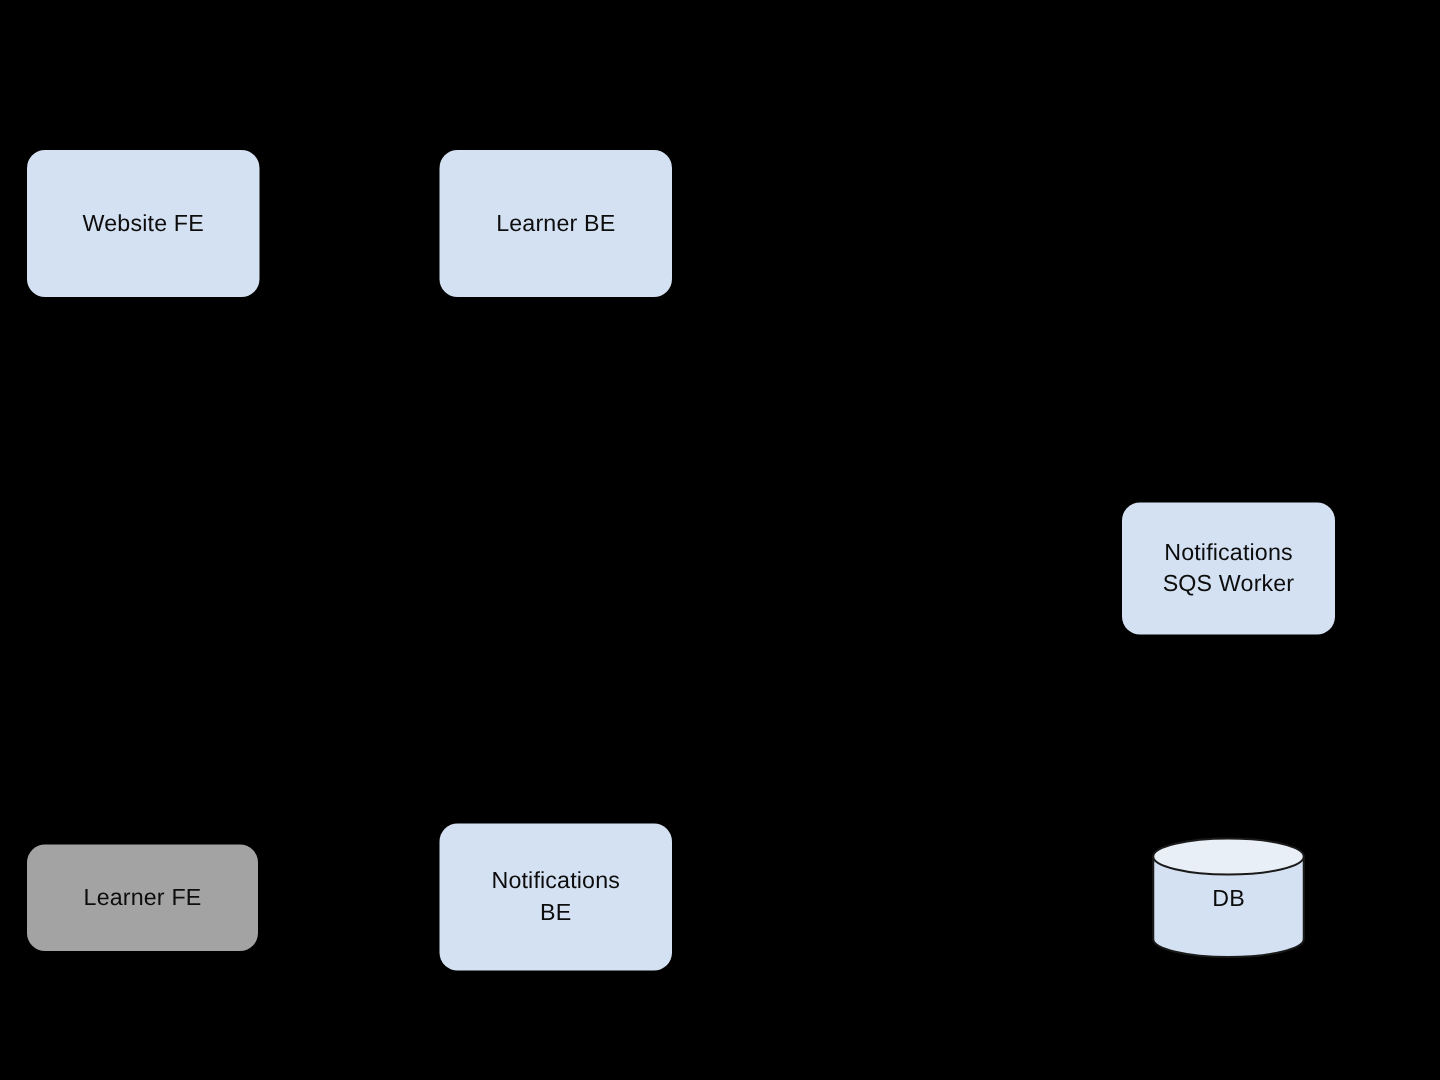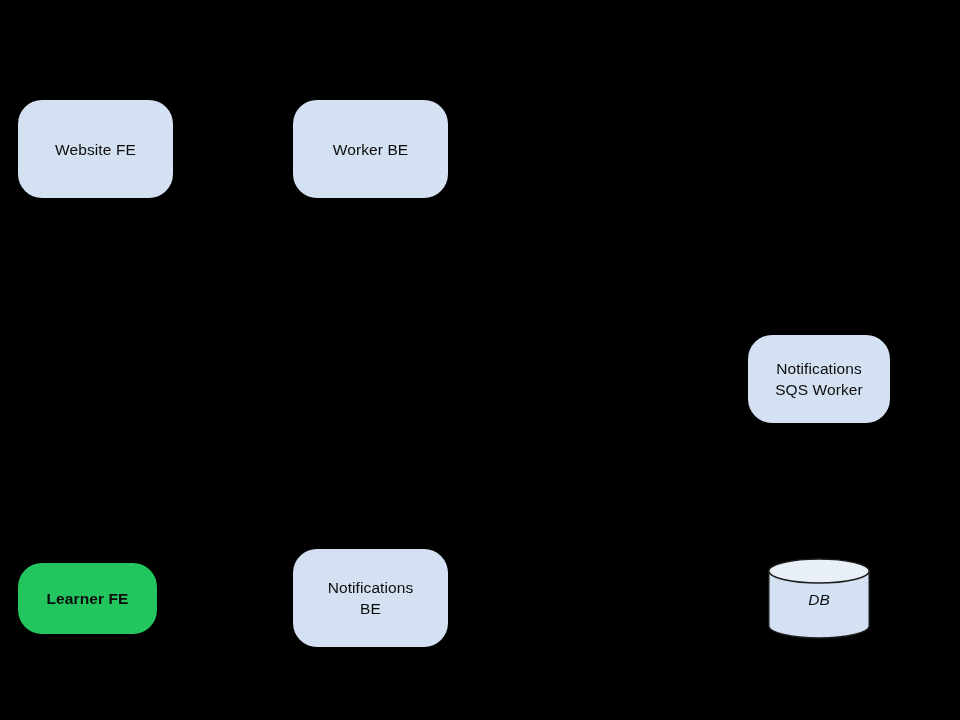--- a/index.html
+++ b/index.html
@@ -19,21 +19,21 @@
   .node {
     position: absolute;
     box-sizing: border-box;
     display: flex;
     align-items: center;
     justify-content: center;
     text-align: center;
   }
   .node-box {
     background: #d4e1f2;
-    border-radius: 24px;
+    border-radius: 12px;
   }
   .node-label {
     color: #0d0d0d;
     font-size: 15.5px;
     line-height: 21px;
     letter-spacing: 0.1px;
     white-space: pre-line;
     user-select: none;
   }
   .cyl {
@@ -59,33 +59,33 @@
   }
 </style>
 </head>
 <body>
 
 <div id="canvas" style="background: rgb(0, 0, 0);">
     <div class="node node-box" style="left: 18px; top: 100px; width: 155px; height: 98px; background: rgb(212, 225, 242);">
       <span class="node-label" style="color: rgb(13, 13, 13);">Website FE</span>
     </div>
     <div class="node node-box" style="left: 293px; top: 100px; width: 155px; height: 98px; background: rgb(212, 225, 242);">
-      <span class="node-label" style="color: rgb(13, 13, 13);">Worker BE</span>
+      <span class="node-label" style="color: rgb(13, 13, 13);">Learner BE</span>
     </div>
     <div class="node node-box" style="left: 748px; top: 335px; width: 142px; height: 88px; background: rgb(212, 225, 242);">
       <span class="node-label" style="color: rgb(13, 13, 13);">Notifications
 SQS Worker</span>
     </div>
-    <div class="node node-box" style="left: 18px; top: 563px; width: 139px; height: 71px; background: #22c55e; font-weight: bold;">
+    <div class="node node-box" style="left: 18px; top: 563px; width: 154px; height: 71px; background: #a3a3a3;">
       <span class="node-label" style="color: rgb(13, 13, 13);">Learner FE</span>
     </div>
     <div class="node node-box" style="left: 293px; top: 549px; width: 155px; height: 98px; background: rgb(212, 225, 242);">
       <span class="node-label" style="color: rgb(13, 13, 13);">Notifications
 BE</span>
     </div>
-    <div class="cyl" style="left: 768px; top: 559px; width: 102px; height: 79px; font-style: italic;">
+    <div class="cyl" style="left: 768px; top: 559px; width: 102px; height: 79px;">
       <svg viewBox="0 0 102 79" preserveAspectRatio="none">
         <path d="M 0.8,12 L 0.8,67 A 50.2,12 0 0 0 101.2,67 L 101.2,12 Z" fill="#d4e1f2" stroke="#1a1a1a" stroke-width="1.4"></path>
         <ellipse cx="51" cy="12" rx="50.2" ry="12" fill="#e8eff7" stroke="#1a1a1a" stroke-width="1.4"></ellipse>
       </svg>
       <span class="cyl-label" style="top: 30px; color: rgb(13, 13, 13);">DB</span>
     </div>
   </div>
 
 </body></html>

